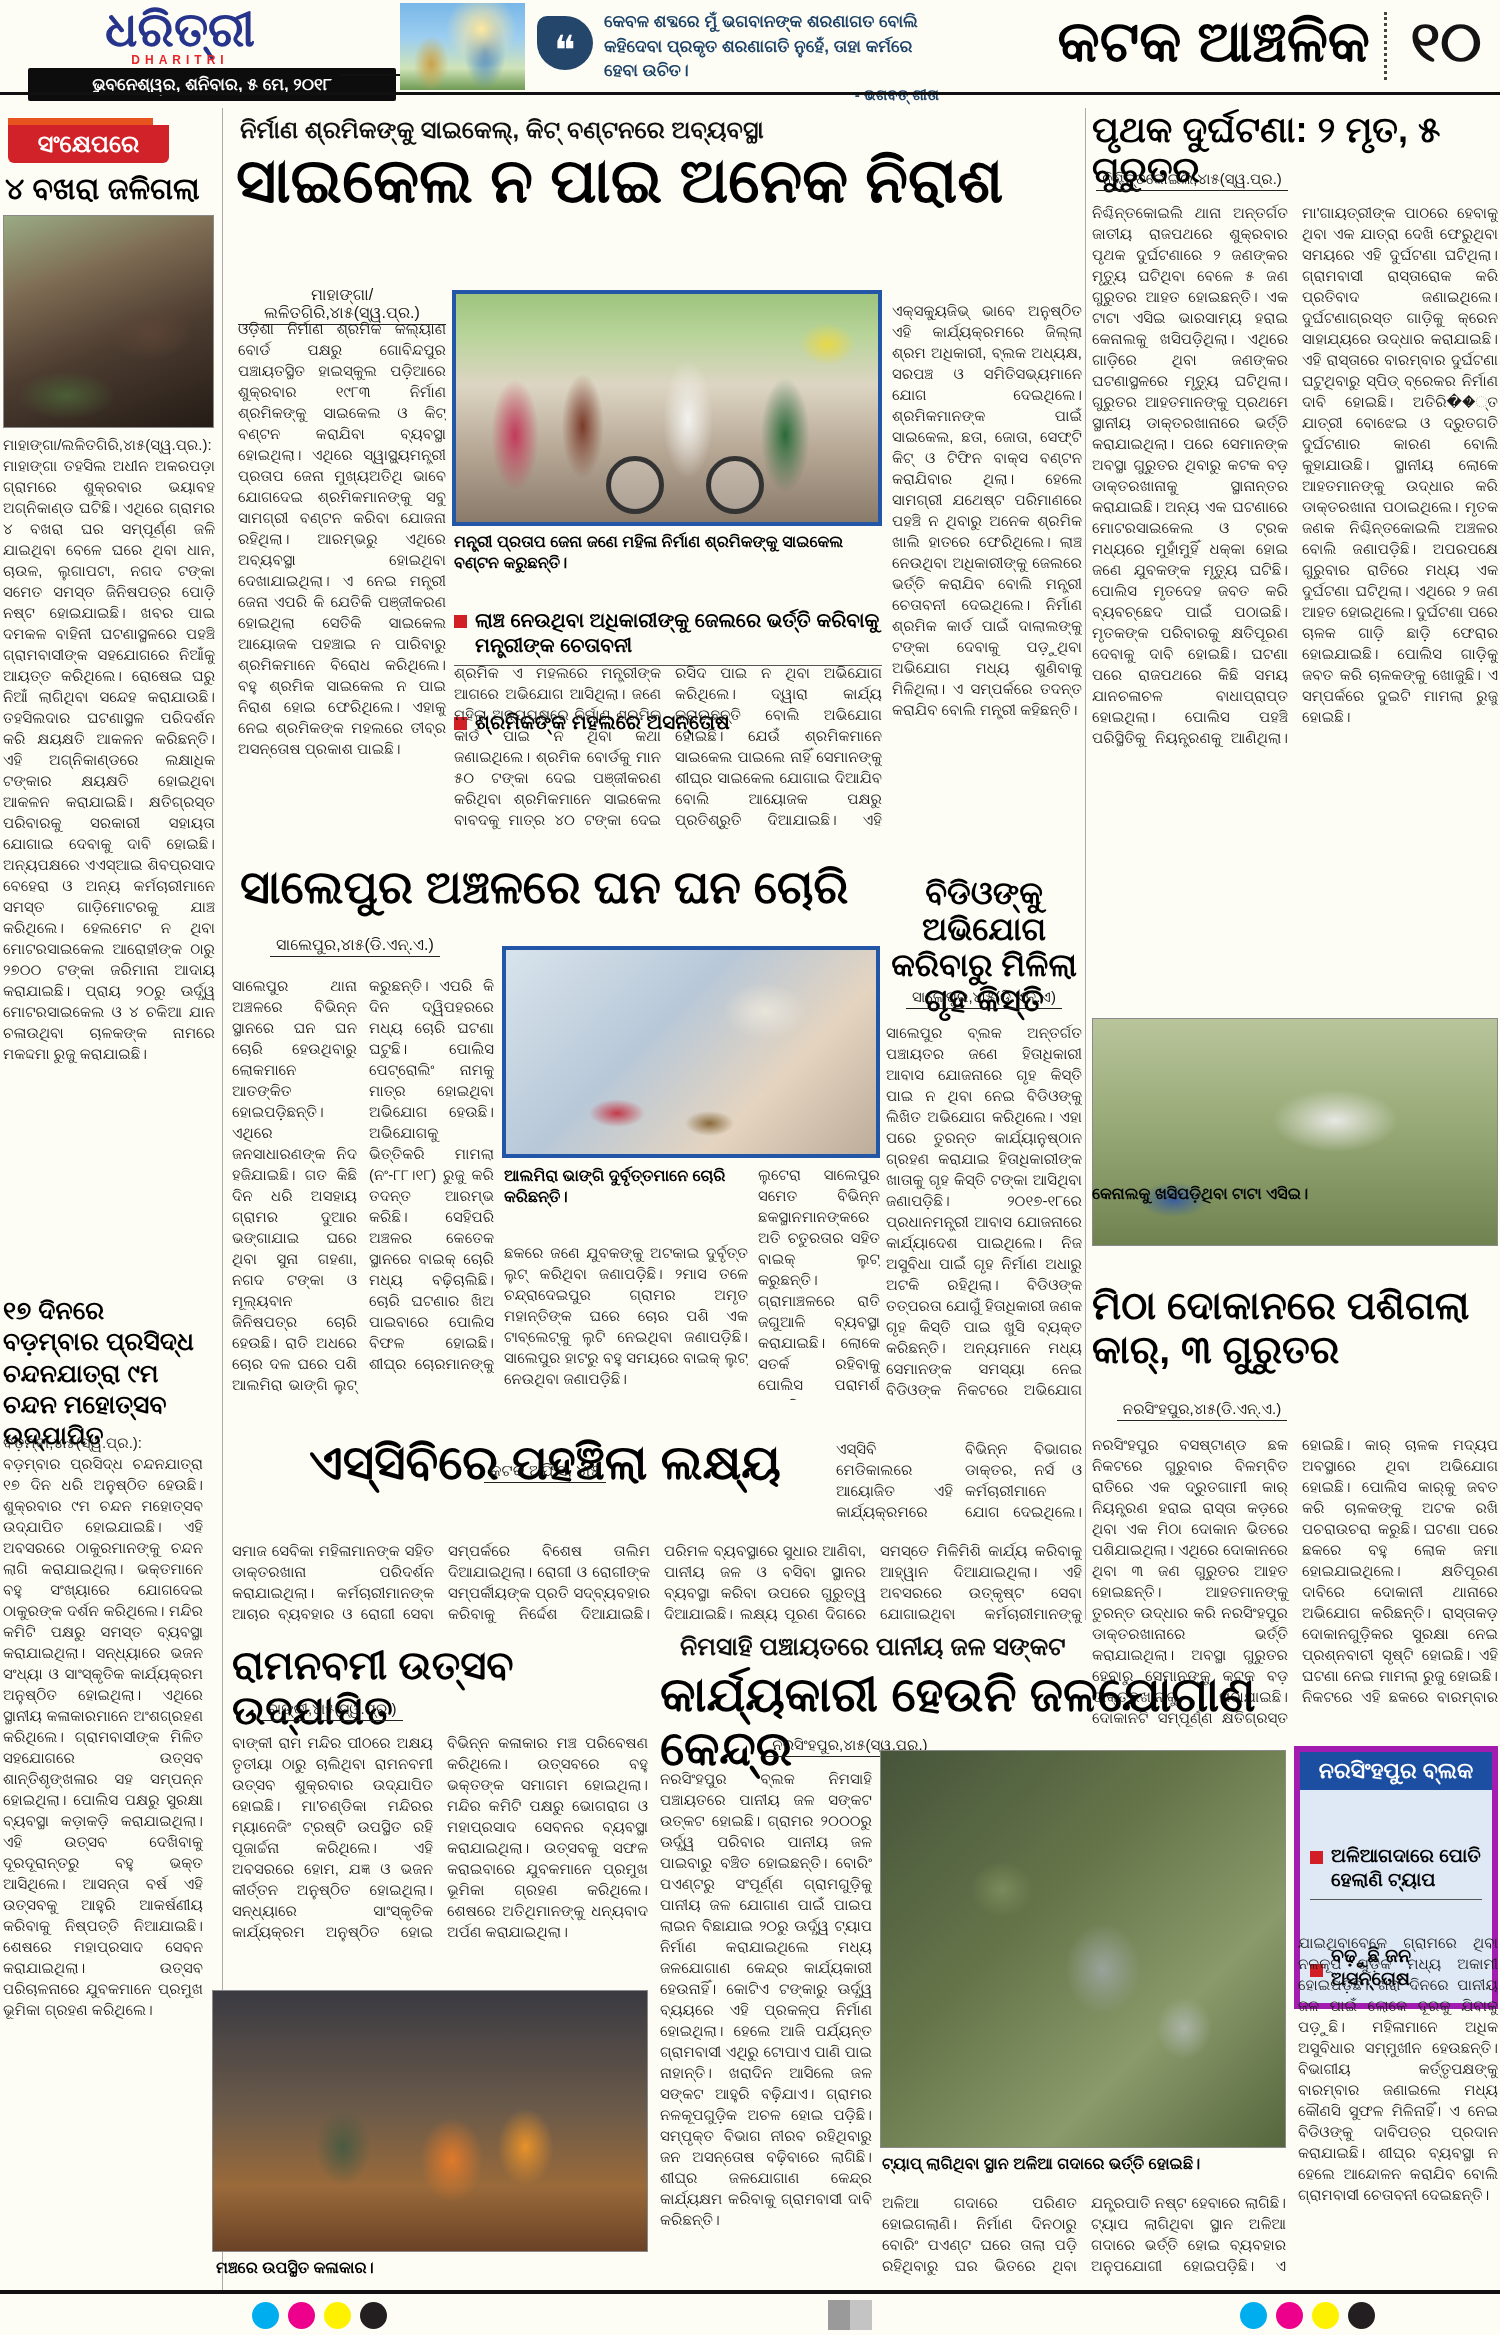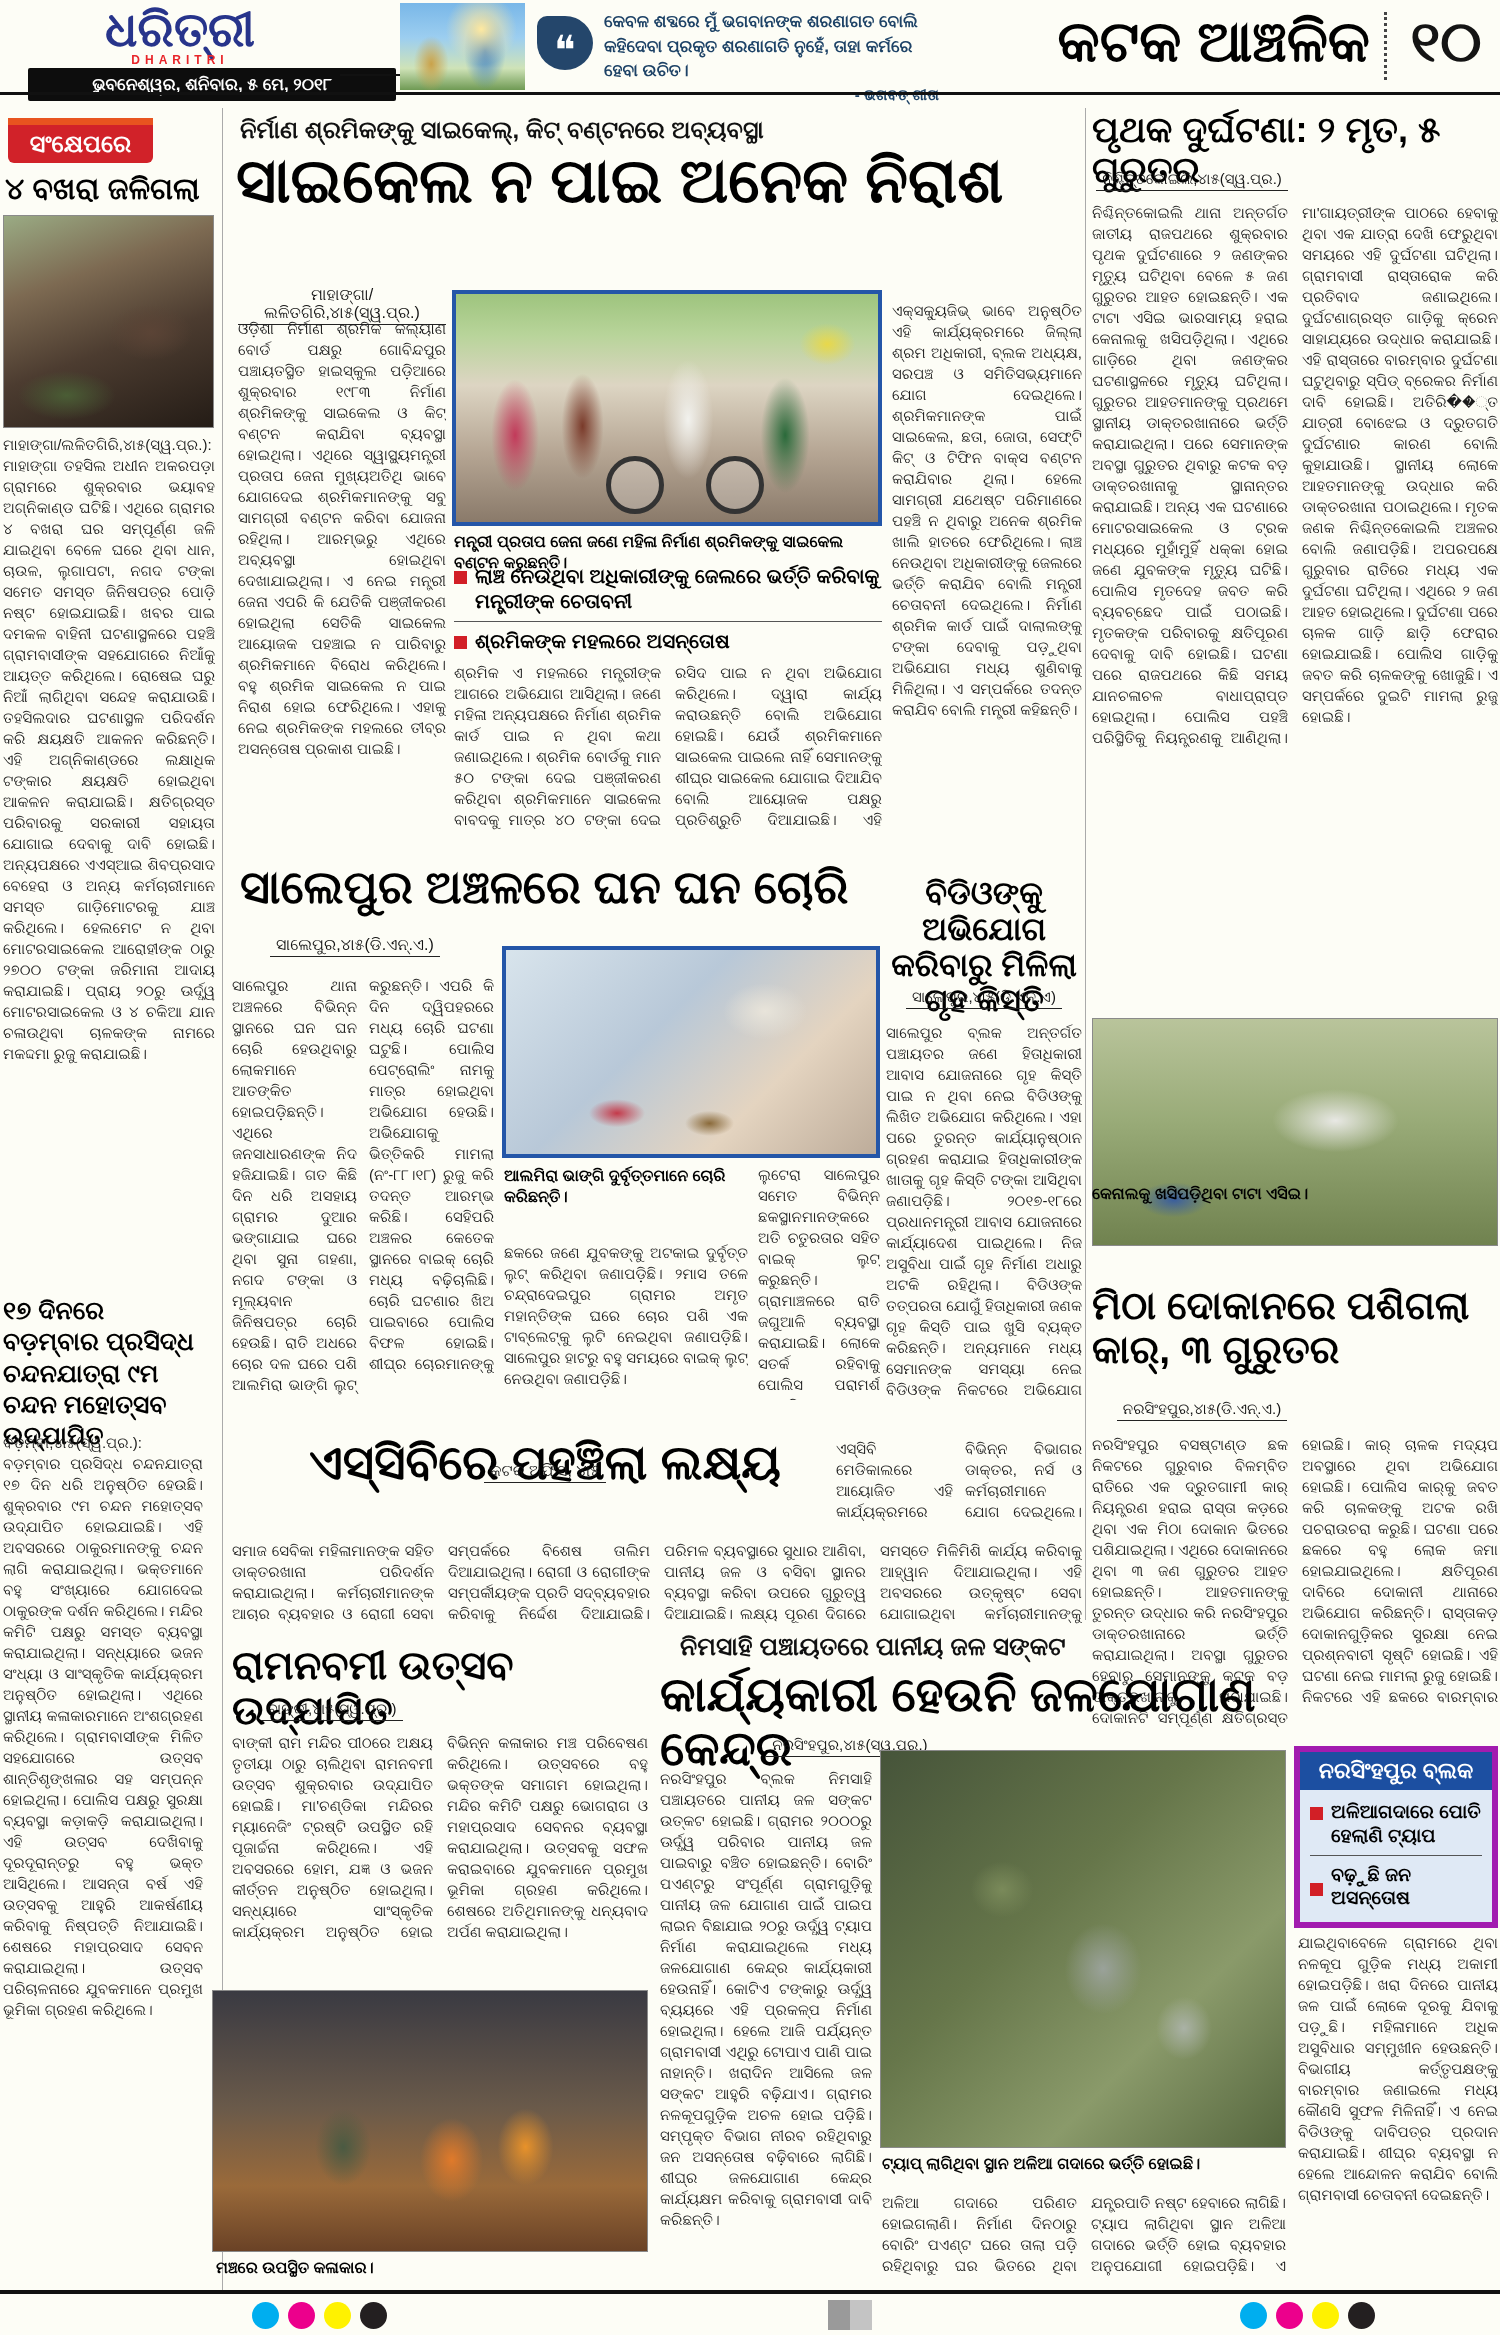--- a/index.html
+++ b/index.html
@@ -16,21 +16,21 @@
   }
   .headline { font-weight:bold; color:#000; line-height:1.12; }
   .kicker { font-weight:bold; color:#111; }
   .byline-wrap { text-align:center; }
   .byline { display:inline-block; font-weight:normal; font-size:16px; border-bottom:1.5px solid #222; padding:0 6px 2px; }
   .caption { font-weight:bold; font-size:16px; line-height:1.3; color:#000; }
   .photo { background:#ccc; }
   .photo.blue-frame { border:4px solid #2456a8; }
   .photo.thin-frame { border:1px solid #8a8a8a; }
   .vrule { width:1px; background:#aaa; }
-  .bullet { display:flex; gap:8px; font-weight:bold; font-size:20px; line-height:1.25; color:#000; }
+  .bullet { display:flex; gap:8px; font-weight:bold; font-size:20px; line-height:1.25; color:#000;margin-top:44px; }
   .bullet .sq { flex:0 0 13px; width:13px; height:13px; background:#d21f26; margin-top:7px; }
   .bullet-divider { border-top:1px solid #555; margin:7px 0; }
   .dot { width:27px; height:27px; border-radius:50%; display:inline-block; margin-right:9px; }
 </style>
 </head>
 <body>
 
 <div class="page">
 
   <div class="abs" style="left:85px;top:2px;width:190px;text-align:center;">
@@ -49,21 +49,21 @@
     <div style="font-size:17px;font-weight:bold;color:#1d4266;line-height:1.45;">କେବଳ ଶବ୍ଦରେ ମୁଁ ଭଗବାନଙ୍କ ଶରଣାଗତ ବୋଲି କହିଦେବା ପ୍ରକୃତ ଶରଣାଗତି ନୁହେଁ, ତାହା କର୍ମରେ ହେବା ଉଚିତ।</div>
     <div style="font-size:15px;font-weight:bold;color:#1d4266;text-align:right;margin-top:2px;">- ଭଗବତ୍ ଗୀତା</div>
   </div>
 
   <div class="abs" style="left:960px;top:8px;width:410px;text-align:right;font-size:57px;font-weight:bold;color:#000;">କଟକ ଆଞ୍ଚଳିକ</div>
   <div class="abs" style="left:1384px;top:12px;height:68px;border-left:3px dotted #444;"></div>
   <div class="abs" style="left:1396px;top:8px;width:100px;text-align:center;font-size:57px;font-weight:bold;">୧୦</div>
   <div class="abs" style="left:0;top:92px;width:1500px;height:3px;background:#111;"></div>
 
   <div class="abs" style="left:8px;top:118px;width:145px;height:7px;background:#e8541f;"></div>
-  <div class="abs" style="left:8px;top:125px;width:145px;height:38px;background:#d12229;border-radius:0 0 6px 6px;color:#fff;display:flex;align-items:center;justify-content:center;font-size:24px;font-weight:bold;">ସଂକ୍ଷେପରେ</div>
+  <div class="abs" style="left:8px;top:125px;width:161px;height:38px;background:#d12229;border-radius:0 0 6px 6px;color:#fff;display:flex;align-items:center;justify-content:center;font-size:24px;font-weight:bold;">ସଂକ୍ଷେପରେ</div>
   <div class="abs headline" style="left:5px;top:172px;width:210px;font-size:30px;">୪ ବଖରା ଜଳିଗଲା</div>
   <div class="abs photo thin-frame" style="left:3px;top:215px;width:211px;height:213px;background:radial-gradient(ellipse 60px 40px at 70% 55%, #5b4436 0%, rgba(91,68,54,0) 70%),radial-gradient(ellipse 70px 35px at 30% 85%, #4a5d35 0%, rgba(74,93,53,0) 70%),linear-gradient(160deg,#9aab84 0%,#7d6a52 30%,#4c3c30 60%,#241c16 100%);"></div>
   <div class="abs body-text" style="left:3px;top:434px;width:212px;height:854px;">ମାହାଙ୍ଗା/ଲଳିତଗିରି,୪ା୫(ସ୍ୱ.ପ୍ର.): ମାହାଙ୍ଗା ତହସିଲ ଅଧୀନ ଅକରପଡ଼ା ଗ୍ରାମରେ ଶୁକ୍ରବାର ଭୟାବହ ଅଗ୍ନିକାଣ୍ଡ ଘଟିଛି। ଏଥିରେ ଗ୍ରାମର ୪ ବଖରା ଘର ସମ୍ପୂର୍ଣ୍ଣ ଜଳି ଯାଇଥିବା ବେଳେ ଘରେ ଥିବା ଧାନ, ଚାଉଳ, ଲୁଗାପଟା, ନଗଦ ଟଙ୍କା ସମେତ ସମସ୍ତ ଜିନିଷପତ୍ର ପୋଡ଼ି ନଷ୍ଟ ହୋଇଯାଇଛି। ଖବର ପାଇ ଦମକଳ ବାହିନୀ ଘଟଣାସ୍ଥଳରେ ପହଞ୍ଚି ଗ୍ରାମବାସୀଙ୍କ ସହଯୋଗରେ ନିଆଁକୁ ଆୟତ୍ତ କରିଥିଲେ। ରୋଷେଇ ଘରୁ ନିଆଁ ଲାଗିଥିବା ସନ୍ଦେହ କରାଯାଉଛି। ତହସିଲଦାର ଘଟଣାସ୍ଥଳ ପରିଦର୍ଶନ କରି କ୍ଷୟକ୍ଷତି ଆକଳନ କରିଛନ୍ତି। ଏହି ଅଗ୍ନିକାଣ୍ଡରେ ଲକ୍ଷାଧିକ ଟଙ୍କାର କ୍ଷୟକ୍ଷତି ହୋଇଥିବା ଆକଳନ କରାଯାଇଛି। କ୍ଷତିଗ୍ରସ୍ତ ପରିବାରକୁ ସରକାରୀ ସହାୟତା ଯୋଗାଇ ଦେବାକୁ ଦାବି ହୋଇଛି। ଅନ୍ୟପକ୍ଷରେ ଏଏସ୍‌ଆଇ ଶିବପ୍ରସାଦ ବେହେରା ଓ ଅନ୍ୟ କର୍ମଚାରୀମାନେ ସମସ୍ତ ଗାଡ଼ିମୋଟରକୁ ଯାଞ୍ଚ କରିଥିଲେ। ହେଲମେଟ ନ ଥିବା ମୋଟରସାଇକେଲ ଆରୋହୀଙ୍କ ଠାରୁ ୨୭୦୦ ଟଙ୍କା ଜରିମାନା ଆଦାୟ କରାଯାଇଛି। ପ୍ରାୟ ୨୦ରୁ ଊର୍ଦ୍ଧ୍ୱ ମୋଟରସାଇକେଲ ଓ ୪ ଚକିଆ ଯାନ ଚଳାଉଥିବା ଚାଳକଙ୍କ ନାମରେ ମକଦ୍ଦମା ରୁଜୁ କରାଯାଇଛି।</div>
   <div class="abs headline" style="left:3px;top:1295px;width:200px;font-size:25px;line-height:1.25;">୧୭ ଦିନରେ ବଡ଼ମ୍ବାର ପ୍ରସିଦ୍ଧ ଚନ୍ଦନଯାତ୍ରା ୯ମ ଚନ୍ଦନ ମହୋତ୍ସବ ଉଦ୍‌ଯାପିତ</div>
   <div class="abs body-text" style="left:3px;top:1432px;width:200px;height:856px;">ବଡ଼ମ୍ବା,୪ା୫(ସ୍ୱ.ପ୍ର.): ବଡ଼ମ୍ବାର ପ୍ରସିଦ୍ଧ ଚନ୍ଦନଯାତ୍ରା ୧୭ ଦିନ ଧରି ଅନୁଷ୍ଠିତ ହେଉଛି। ଶୁକ୍ରବାର ୯ମ ଚନ୍ଦନ ମହୋତ୍ସବ ଉଦ୍‌ଯାପିତ ହୋଇଯାଇଛି। ଏହି ଅବସରରେ ଠାକୁରମାନଙ୍କୁ ଚନ୍ଦନ ଲାଗି କରାଯାଇଥିଲା। ଭକ୍ତମାନେ ବହୁ ସଂଖ୍ୟାରେ ଯୋଗଦେଇ ଠାକୁରଙ୍କ ଦର୍ଶନ କରିଥିଲେ। ମନ୍ଦିର କମିଟି ପକ୍ଷରୁ ସମସ୍ତ ବ୍ୟବସ୍ଥା କରାଯାଇଥିଲା। ସନ୍ଧ୍ୟାରେ ଭଜନ ସଂଧ୍ୟା ଓ ସାଂସ୍କୃତିକ କାର୍ଯ୍ୟକ୍ରମ ଅନୁଷ୍ଠିତ ହୋଇଥିଲା। ଏଥିରେ ସ୍ଥାନୀୟ କଳାକାରମାନେ ଅଂଶଗ୍ରହଣ କରିଥିଲେ। ଗ୍ରାମବାସୀଙ୍କ ମିଳିତ ସହଯୋଗରେ ଉତ୍ସବ ଶାନ୍ତିଶୃଙ୍ଖଳାର ସହ ସମ୍ପନ୍ନ ହୋଇଥିଲା। ପୋଲିସ ପକ୍ଷରୁ ସୁରକ୍ଷା ବ୍ୟବସ୍ଥା କଡ଼ାକଡ଼ି କରାଯାଇଥିଲା। ଏହି ଉତ୍ସବ ଦେଖିବାକୁ ଦୂରଦୂରାନ୍ତରୁ ବହୁ ଭକ୍ତ ଆସିଥିଲେ। ଆସନ୍ତା ବର୍ଷ ଏହି ଉତ୍ସବକୁ ଆହୁରି ଆକର୍ଷଣୀୟ କରିବାକୁ ନିଷ୍ପତ୍ତି ନିଆଯାଇଛି। ଶେଷରେ ମହାପ୍ରସାଦ ସେବନ କରାଯାଇଥିଲା। ଉତ୍ସବ ପରିଚାଳନାରେ ଯୁବକମାନେ ପ୍ରମୁଖ ଭୂମିକା ଗ୍ରହଣ କରିଥିଲେ।</div>
   <div class="abs vrule" style="left:222px;top:108px;height:2182px;"></div>
 
   <div class="abs kicker" style="left:240px;top:116px;width:700px;font-size:24px;">ନିର୍ମାଣ ଶ୍ରମିକଙ୍କୁ ସାଇକେଲ୍, କିଟ୍ ବଣ୍ଟନରେ ଅବ୍ୟବସ୍ଥା</div>
   <div class="abs headline" style="left:236px;top:146px;width:846px;font-size:62px;">ସାଇକେଲ ନ ପାଇ ଅନେକ ନିରାଶ</div>
   <div class="abs byline-wrap" style="left:238px;top:286px;width:208px;"><span class="byline">ମାହାଙ୍ଗା/ଲଳିତଗିରି,୪ା୫(ସ୍ୱ.ପ୍ର.)</span></div>

